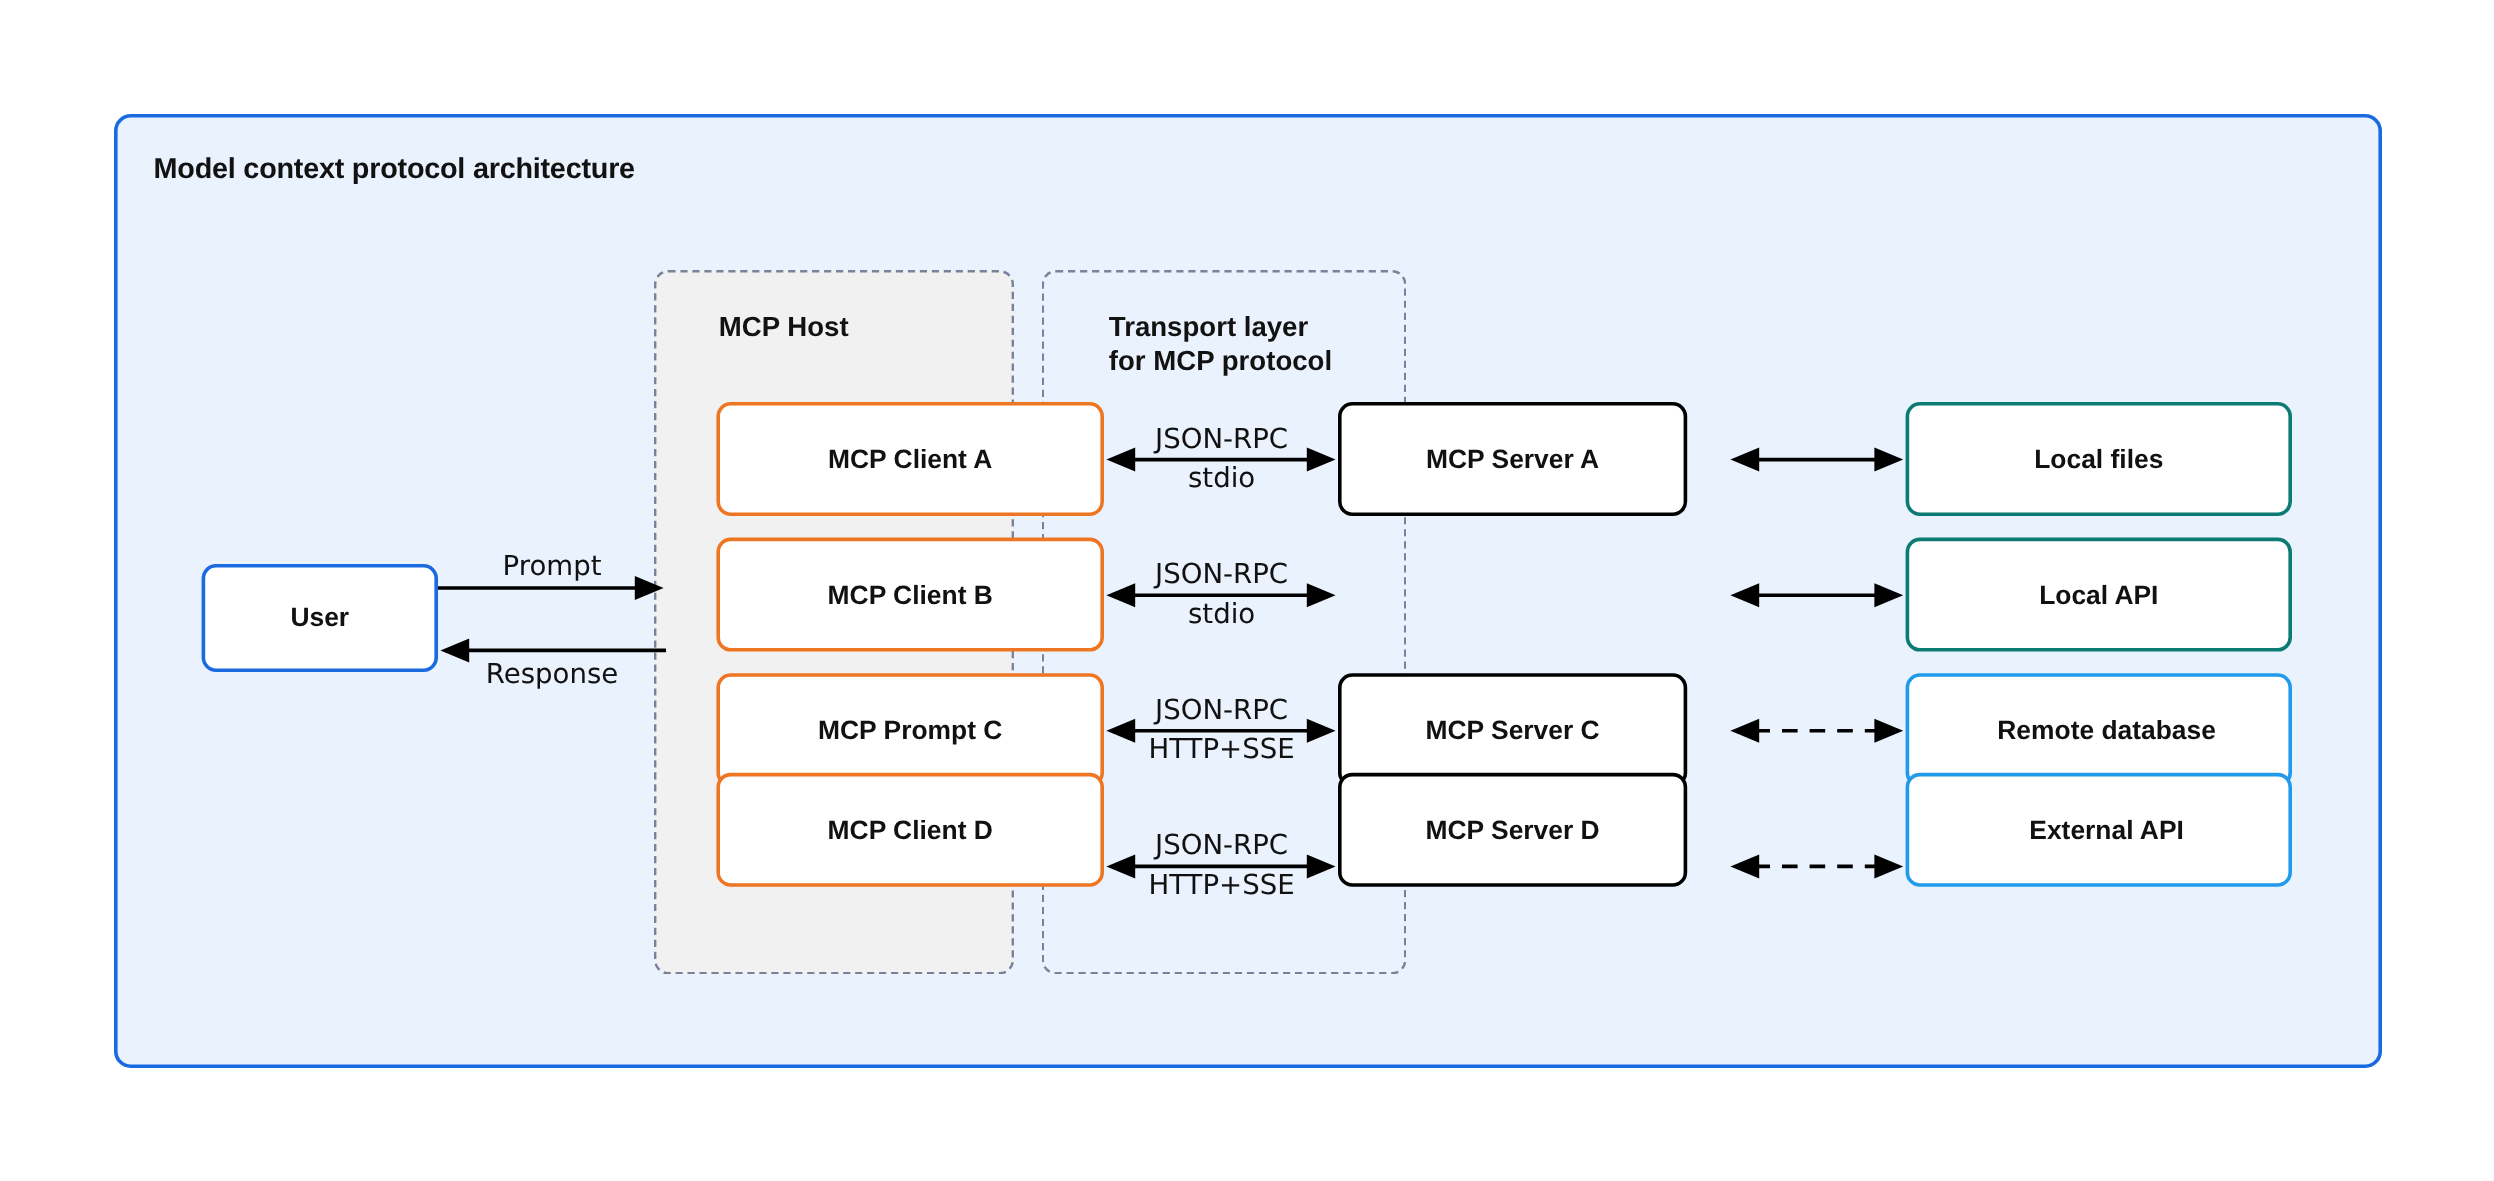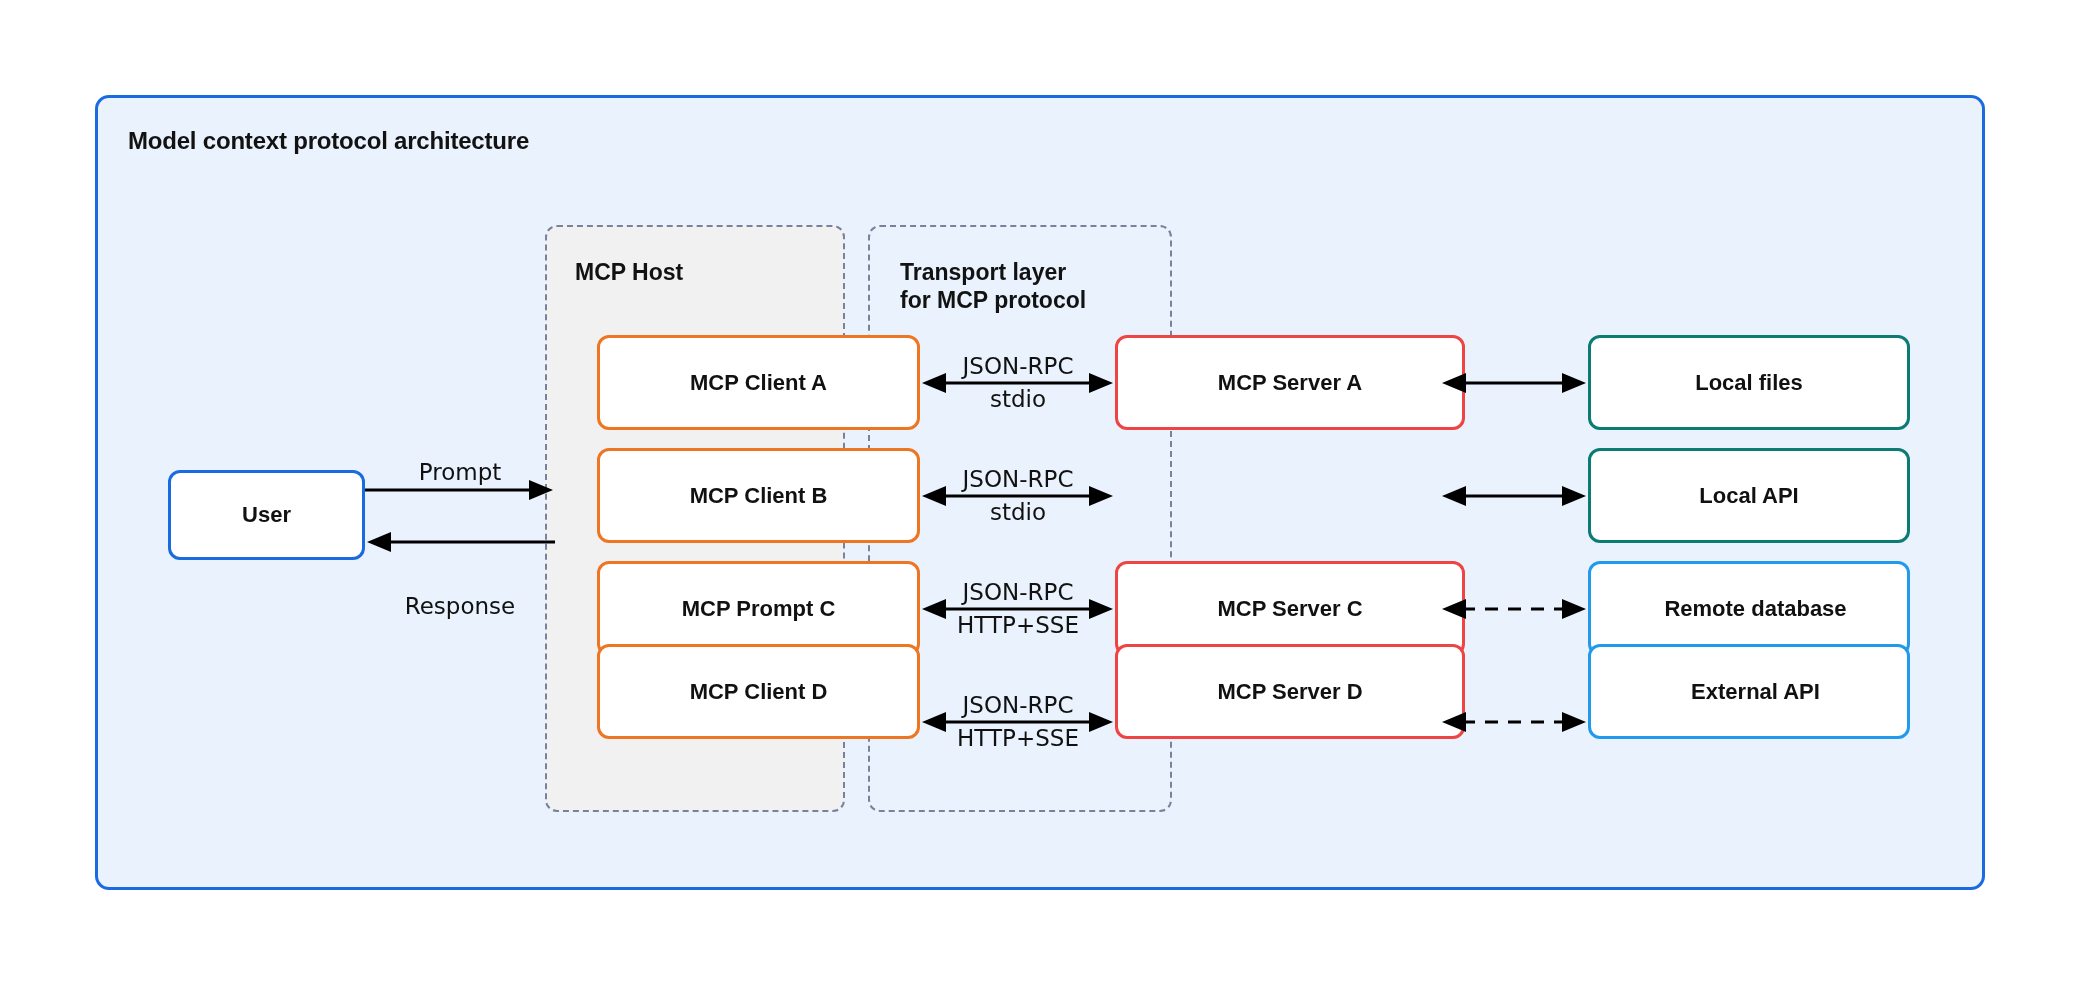--- a/index.html
+++ b/index.html
@@ -48,41 +48,42 @@
     width:304px;height:587px;
     background:transparent;
   }
   .group-label{
     position:absolute;
     font-size:23px;
     font-weight:bold;
     color:#121212;
     line-height:1.22;
     white-space:pre-line;
+    margin-left:24px;
   }
   .group-host-label{left:575px;top:258px;}
   .group-transport-label{left:900px;top:258px;}
 
   
   .node{
     position:absolute;
     background:#ffffff;
     border-radius:12px;
     box-sizing:border-box;
     display:flex;
     align-items:center;
     justify-content:center;
     font-size:22px;
     font-weight:bold;
     color:#111111;
     white-space:nowrap;
   }
   .node-user{border:3px solid #1a6ae0;left:168px;top:470px;width:197px;height:90px;}
   .node-client{border:3px solid #ee7623;left:597px;width:323px;height:95px;}
-  .node-server{border:3px solid #ef4444;left:1115px;width:350px;height:95px;}
+  .node-server{border:3px solid #000000;left:1115px;width:291px;height:95px;}
   .node-res-teal{border:3px solid #0b7b74;left:1588px;width:322px;height:95px;}
   .node-res-blue{border:3px solid #229aeb;left:1588px;width:322px;height:95px;padding-left:13px;}
 
   
   .row-0{top:335px;}
   .row-1{top:448px;}
   .row-2{top:561px;}
   .row-3{top:644px;}
 
   
@@ -125,21 +126,21 @@
       <polygon points="188,12 164,2 164,22" fill="#000"></polygon>
     </svg>
   </div>
   <div class="conn" style="left:365px;top:530px;">
     <svg width="190" height="24" viewBox="0 0 190 24">
       <line x1="22" y1="12" x2="190" y2="12" stroke="#000" stroke-width="3"></line>
       <polygon points="2,12 26,2 26,22" fill="#000"></polygon>
     </svg>
   </div>
   <div class="edge-label above" style="left:460px;top:484px;">Prompt</div>
-  <div class="edge-label below" style="left:460px;top:551px;margin-top:44px;">Response</div>
+  <div class="edge-label below" style="left:460px;top:551px;">Response</div>
 
   <div class="node node-client row-0">
     <span>MCP Client A</span>
   </div>
   <div class="node node-server row-0">
     <span>MCP Server A</span>
   </div>
   <div class="node node-res-teal row-0">
     <span>Local files</span>
   </div>

